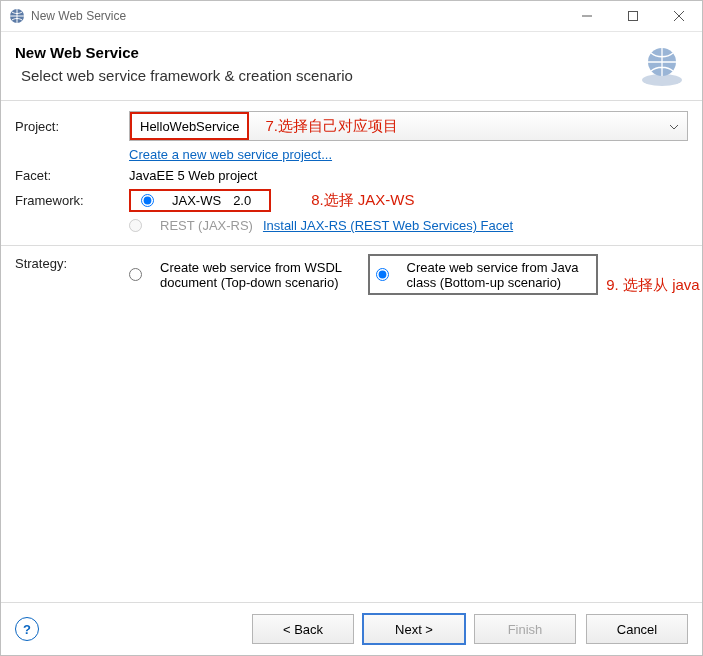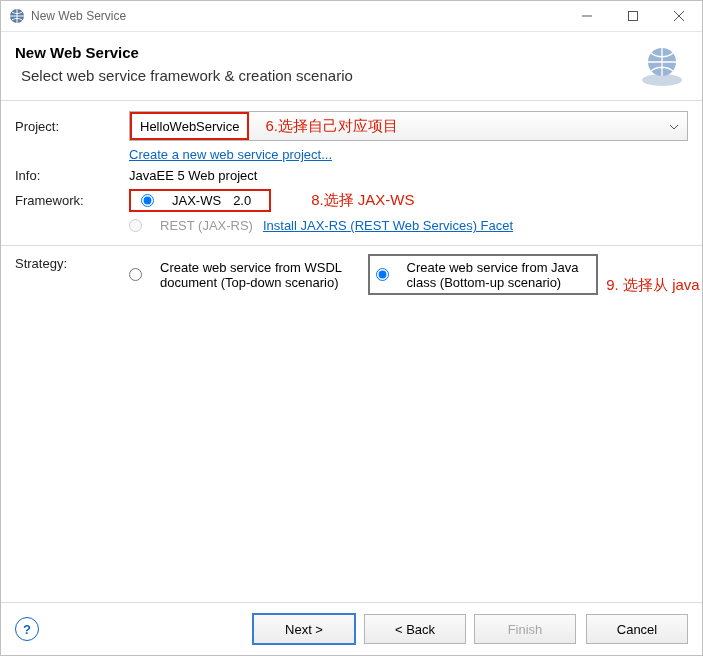--- a/index.html
+++ b/index.html
@@ -86,31 +86,31 @@
         <path d="M24 8v28M10 22h28M13 13c6 5 16 5 22 0M13 31c6-5 16-5 22 0" stroke="#fff" stroke-width="1.3" fill="none"></path>
       </svg>
   </div>
 </div>
 
 <div class="form-area">
   <div class="form-label">Project:</div>
   <div class="proj-row">
     <div class="proj-select">
       <span class="proj-val">HelloWebService</span>
-      <span class="annot" style="margin-left:16px">6.选择自己对应项目</span>
+      <span class="annot" style="margin-left:16px">7.选择自己对应项目</span>
       <span class="caret"><svg width="10" height="10">
             <path d="M1 3l4 4 4-4" stroke="#555" fill="none"></path>
           </svg></span>
     </div>
   </div>
 
   <div></div>
   <div><span class="link">Create a new web service project...</span></div>
 
-  <div class="form-label">Info:</div>
+  <div class="form-label">Facet:</div>
   <div>JavaEE 5 Web project</div>
 
   <div class="form-label">Framework:</div>
   <div class="fw-row" style="position:relative">
     <span class="fw-box">
       <label class="radio">
         <input type="radio" checked="" style="">
         <span>JAX-WS</span>
       </label>
       <span class="ver">2.0</span>
@@ -143,17 +143,17 @@
     </span>
     <span class="annot annot9">9. 选择从 java 类创建</span>
   </div>
 </div>
 
 <div class="filler"></div>
 
 <div class="footer">
   <div class="help">?</div>
   <span class="spacer"></span>
+  <div class="btn">&lt; Back</div>
   <div class="btn primary">Next &gt;</div>
-  <div class="btn">&lt; Back</div>
   <div class="btn disabled">Finish</div>
   <div class="btn" style="margin-left:2px">Cancel</div>
 </div>
 
 </body></html>

